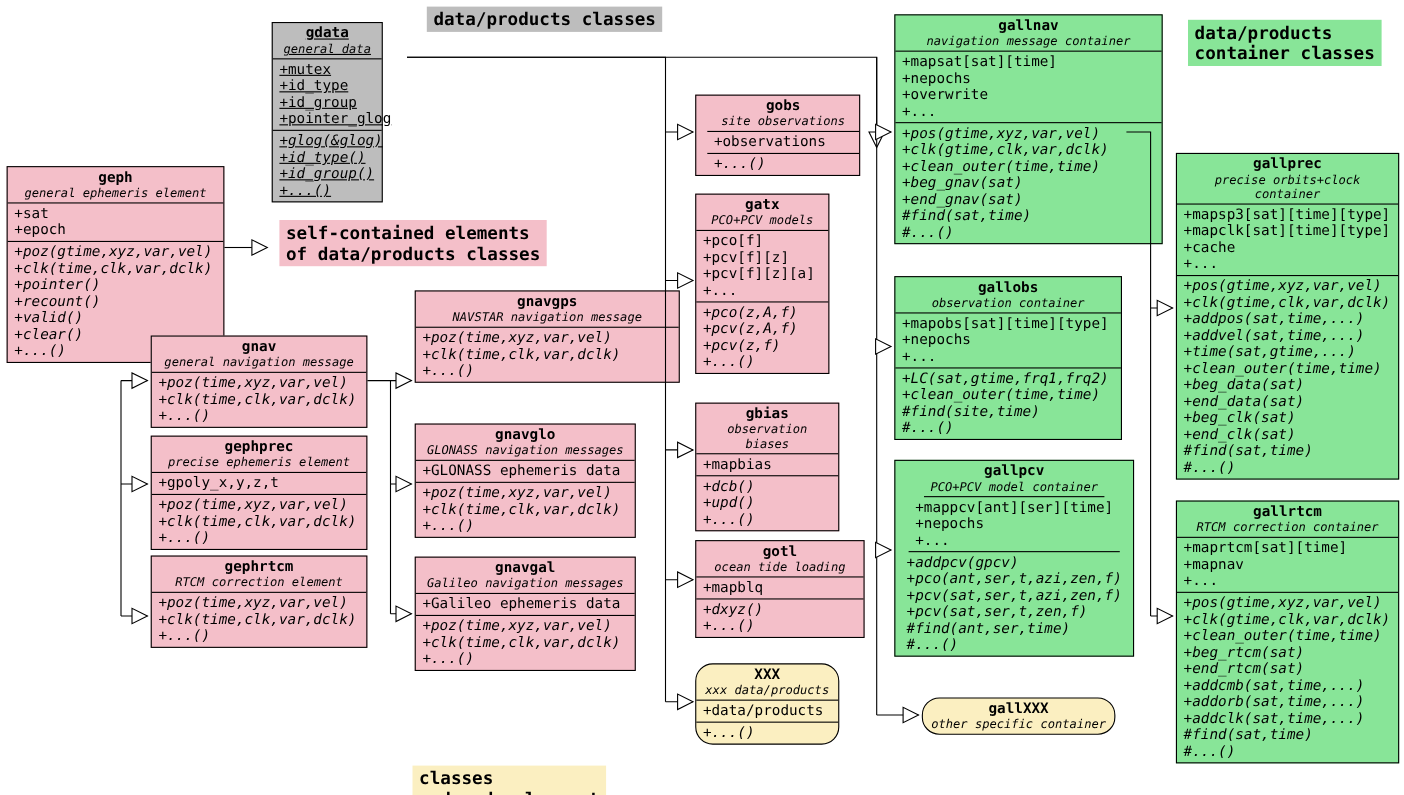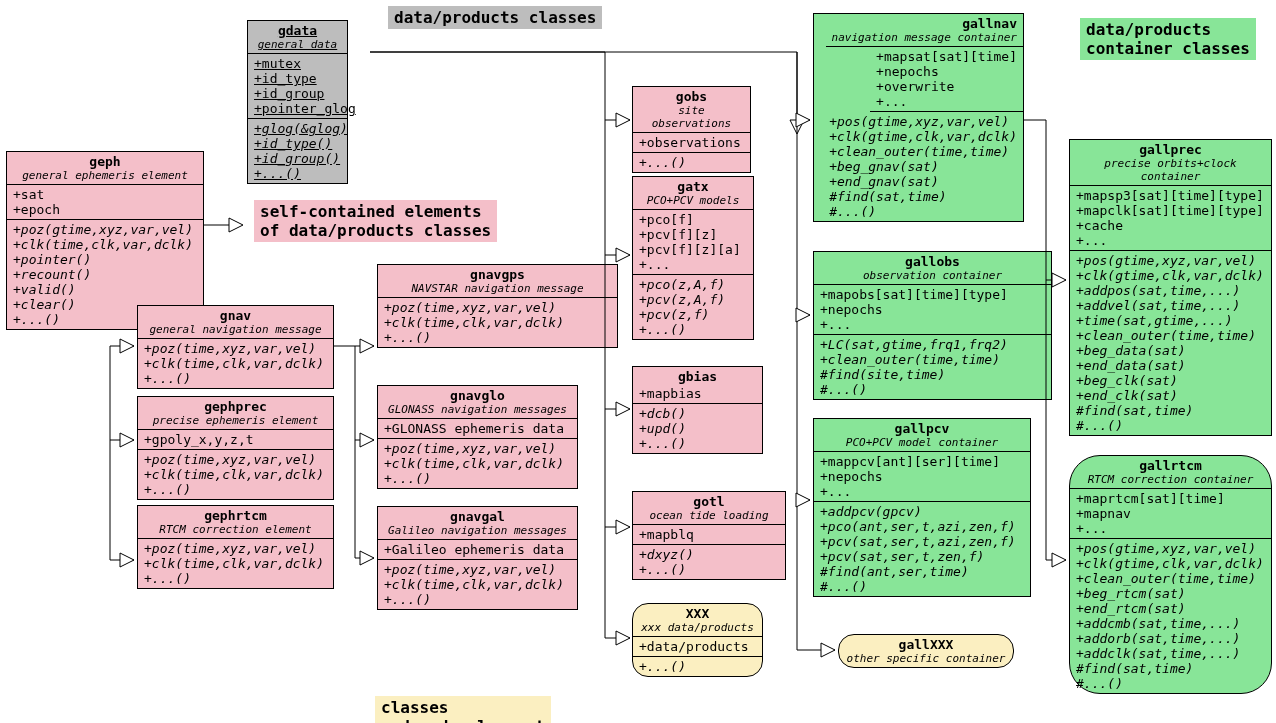--- a/index.html
+++ b/index.html
@@ -154,21 +154,21 @@
 
 <div class="uml pink" style="left:377px;top:506px;width:201px;">
   <div class="name">gnavgal</div>
   <div class="desc">Galileo navigation messages</div>
   <div class="section">+Galileo ephemeris data</div>
   <div class="section ital">+poz(time,xyz,var,vel)
 +clk(time,clk,var,dclk)
 +...()</div>
 </div>
 
-<div class="uml pink" style="left:632px;top:86px;width:119px;">
+<div class="uml pink" style="left:632px;top:86px;width:150px;padding-left:10px;">
   <div class="name">gobs</div>
   <div class="desc">site observations</div>
   <div class="section">+observations</div>
   <div class="section ital">+...()</div>
 </div>
 
 <div class="uml pink" style="left:632px;top:176px;width:122px;">
   <div class="name">gatx</div>
   <div class="desc">PCO+PCV models</div>
   <div class="section">+pco[f]
@@ -176,20 +176,21 @@
 +pcv[f][z][a]
 +...</div>
   <div class="section ital">+pco(z,A,f)
 +pcv(z,A,f)
 +pcv(z,f)
 +...()</div>
 </div>
 
 <div class="uml pink" style="left:632px;top:366px;width:131px;">
   <div class="name">gbias</div>
+  <div class="desc">observation biases</div>
   <div class="section">+mapbias</div>
   <div class="section ital">+dcb()
 +upd()
 +...()</div>
 </div>
 
 <div class="uml pink" style="left:632px;top:491px;width:154px;">
   <div class="name">gotl</div>
   <div class="desc">ocean tide loading</div>
   <div class="section">+mapblq</div>
@@ -197,49 +198,49 @@
 +...()</div>
 </div>
 
 <div class="uml yellow" style="left:632px;top:603px;width:131px;">
   <div class="name">XXX</div>
   <div class="desc">xxx data/products</div>
   <div class="section">+data/products</div>
   <div class="section ital">+...()</div>
 </div>
 
-<div class="uml green" style="left:813px;top:13px;width:211px;align-items:flex-end;">
+<div class="uml green" style="left:813px;top:13px;width:244px;">
   <div class="name">gallnav</div>
   <div class="desc">navigation message container</div>
   <div class="section">+mapsat[sat][time]
 +nepochs
 +overwrite
 +...</div>
   <div class="section ital">+pos(gtime,xyz,var,vel)
 +clk(gtime,clk,var,dclk)
 +clean_outer(time,time)
 +beg_gnav(sat)
 +end_gnav(sat)
 #find(sat,time)
 #...()</div>
 </div>
 
-<div class="uml green" style="left:813px;top:251px;width:239px;justify-content:space-between;">
+<div class="uml green" style="left:813px;top:251px;width:207px;justify-content:space-between;">
   <div class="name">gallobs</div>
   <div class="desc">observation container</div>
   <div class="section">+mapobs[sat][time][type]
 +nepochs
 +...</div>
   <div class="section ital">+LC(sat,gtime,frq1,frq2)
 +clean_outer(time,time)
 #find(site,time)
 #...()</div>
 </div>
 
-<div class="uml green" style="left:813px;top:418px;width:218px;">
+<div class="uml green" style="left:813px;top:418px;width:218px;align-items:center;">
   <div class="name">gallpcv</div>
   <div class="desc">PCO+PCV model container</div>
   <div class="section">+mappcv[ant][ser][time]
 +nepochs
 +...</div>
   <div class="section ital">+addpcv(gpcv)
 +pco(ant,ser,t,azi,zen,f)
 +pcv(sat,ser,t,azi,zen,f)
 +pcv(sat,ser,t,zen,f)
 #find(ant,ser,time)
@@ -265,21 +266,21 @@
 +time(sat,gtime,...)
 +clean_outer(time,time)
 +beg_data(sat)
 +end_data(sat)
 +beg_clk(sat)
 +end_clk(sat)
 #find(sat,time)
 #...()</div>
 </div>
 
-<div class="uml green" style="left:1069px;top:455px;width:203px;border-radius:31px;">
+<div class="uml green" style="left:1069px;top:455px;width:203px;">
   <div class="name">gallrtcm</div>
   <div class="desc">RTCM correction container</div>
   <div class="section">+maprtcm[sat][time]
 +mapnav
 +...</div>
   <div class="section ital">+pos(gtime,xyz,var,vel)
 +clk(gtime,clk,var,dclk)
 +clean_outer(time,time)
 +beg_rtcm(sat)
 +end_rtcm(sat)

